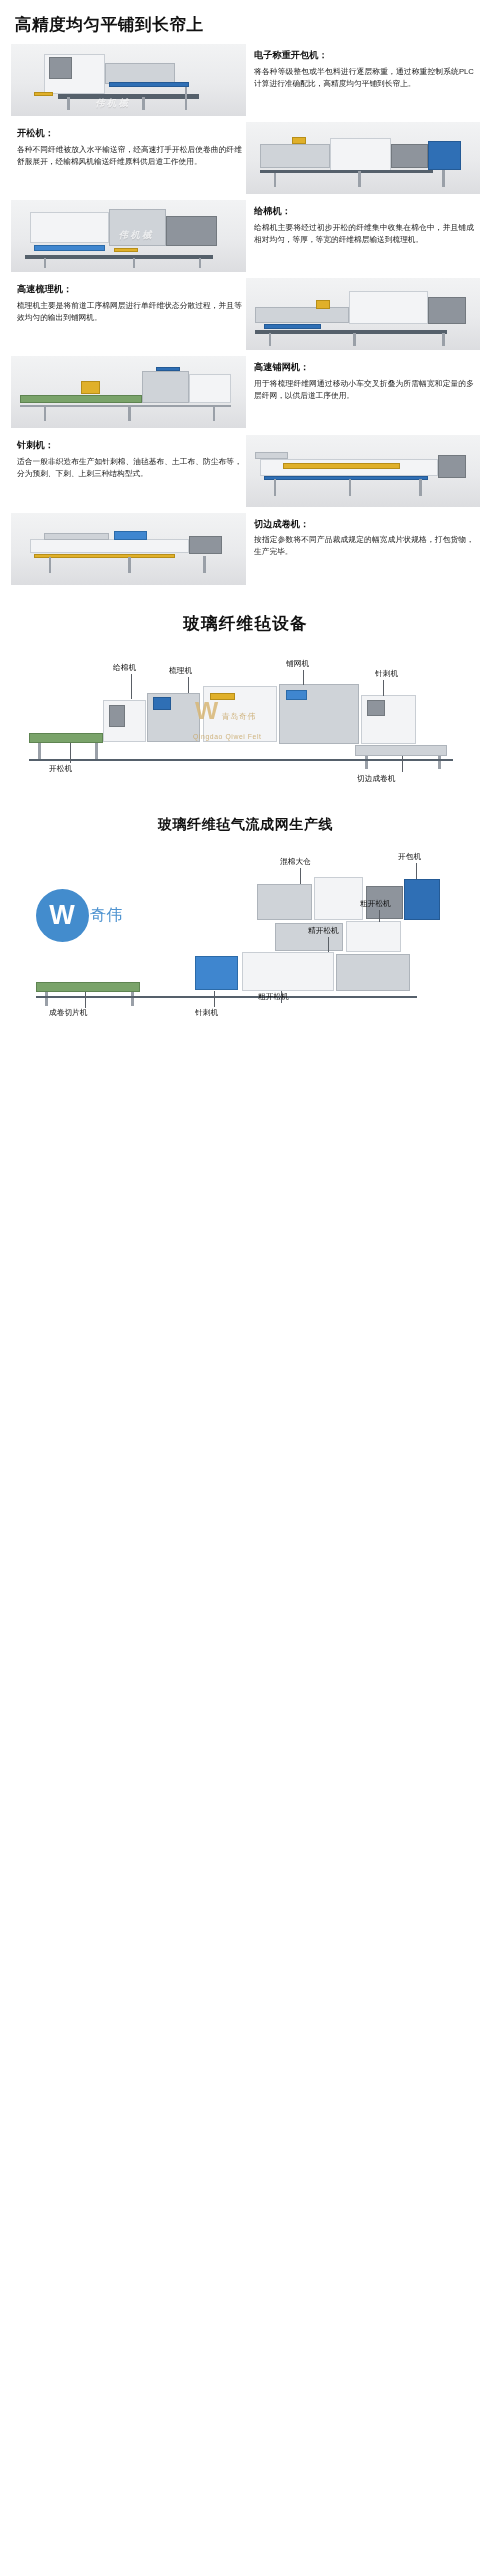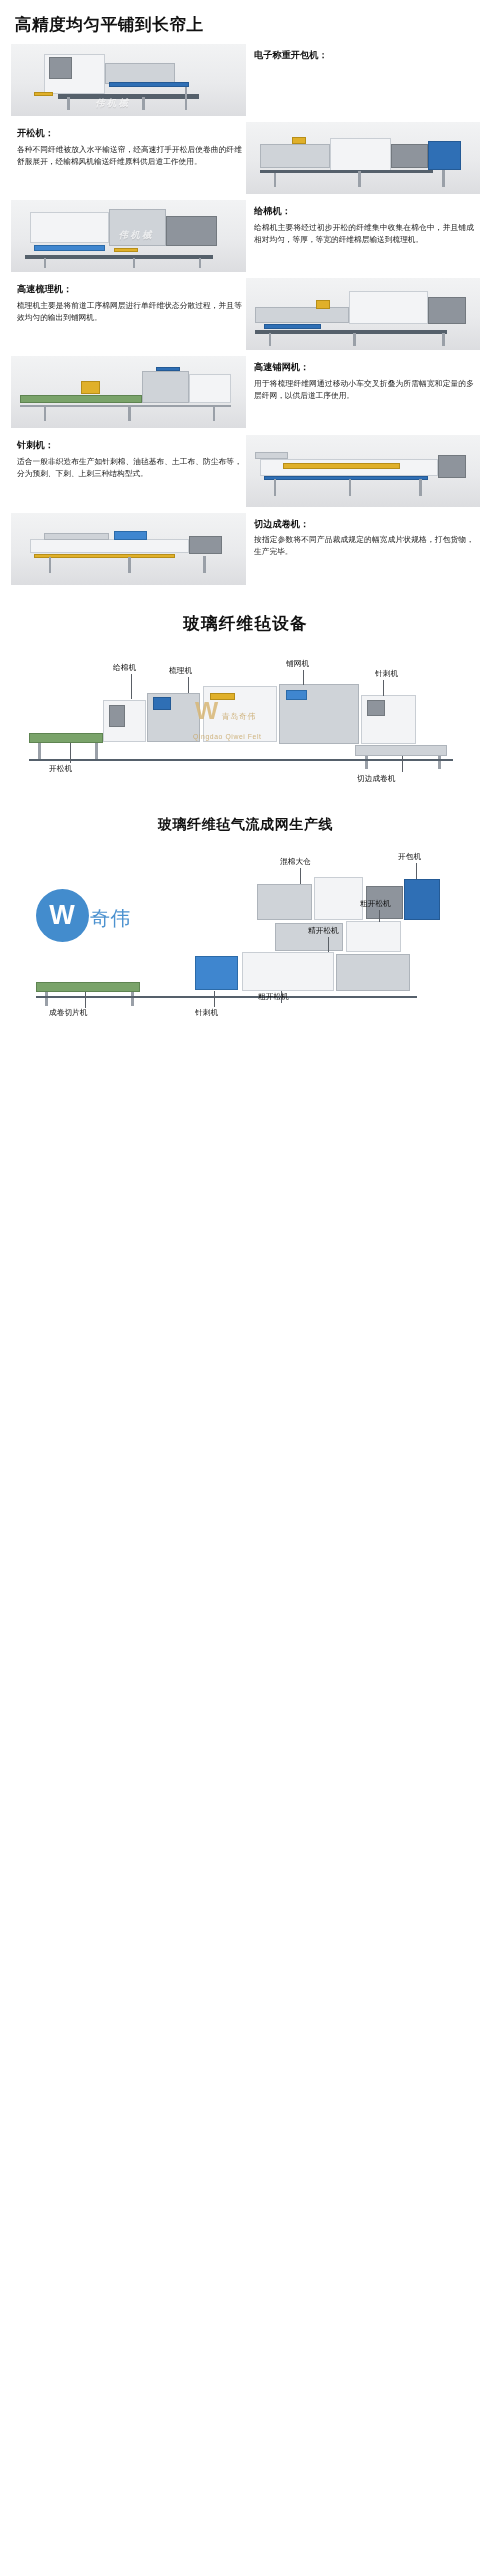--- a/index.html
+++ b/index.html
@@ -164,20 +164,21 @@
           <div class="belt" style="left:20%;top:70%;width:60%;height:6%"></div>
           <div class="leg" style="left:24%;top:74%;height:18%"></div>
           <div class="leg" style="left:56%;top:74%;height:18%"></div>
           <div class="leg" style="left:74%;top:60%;height:32%"></div>
           <div class="blk yel" style="left:10%;top:66%;width:8%;height:6%"></div>
           <div class="wm" style="left:36%;top:74%">伟机械</div>
         </div>
       </div>
       <div class="cell-txt">
         <div class="cell-h">电子称重开包机：</div>
+        <div class="cell-p">将各种等级整包或半包料进行逐层称重，通过称重控制系统PLC计算进行准确配比，高精度均匀平铺到长帘上。</div>
       </div>
     </div>
 
     <div class="flow-row reverse">
       <div class="cell-img">
         <div class="mach">
           <div class="blk gry" style="left:6%;top:30%;width:30%;height:34%"></div>
           <div class="blk wht" style="left:36%;top:22%;width:26%;height:46%"></div>
           <div class="blk dark" style="left:62%;top:30%;width:16%;height:34%"></div>
           <div class="blk blue" style="left:78%;top:26%;width:14%;height:40%"></div>
@@ -344,21 +345,21 @@
       </div>
       <div class="bigwm" style="left:182px;top:92px;font-size:6.8px">Qingdao Qiwei Felt</div>
     </div>
   </div>
 
   <div class="sec3">
     <h2>玻璃纤维毡气流成网生产线</h2>
 
     <div class="line-wrap3">
       <div class="wcircle" style="left:24.6px;top:48px">W</div>
-      <div class="bigwm" style="left:79px;top:64px;font-size:20px;color:#2f80c8">奇伟</div>
+      <div class="bigwm" style="left:79px;top:64px;font-size:16px;color:#2f80c8">奇伟</div>
 
       <div class="blk gry" style="left:246px;top:43px;width:55px;height:36px"></div>
       <div class="blk wht" style="left:303px;top:36px;width:49px;height:43px"></div>
       <div class="blk dark" style="left:355px;top:45px;width:37px;height:33px"></div>
       <div class="blk blue" style="left:393px;top:38px;width:36px;height:41px"></div>
 
       <div class="blk gry" style="left:264px;top:82px;width:68px;height:28px"></div>
       <div class="blk wht" style="left:335px;top:80px;width:55px;height:31px"></div>
 
       <div class="blk blue2" style="left:184px;top:115px;width:43px;height:34px"></div>

